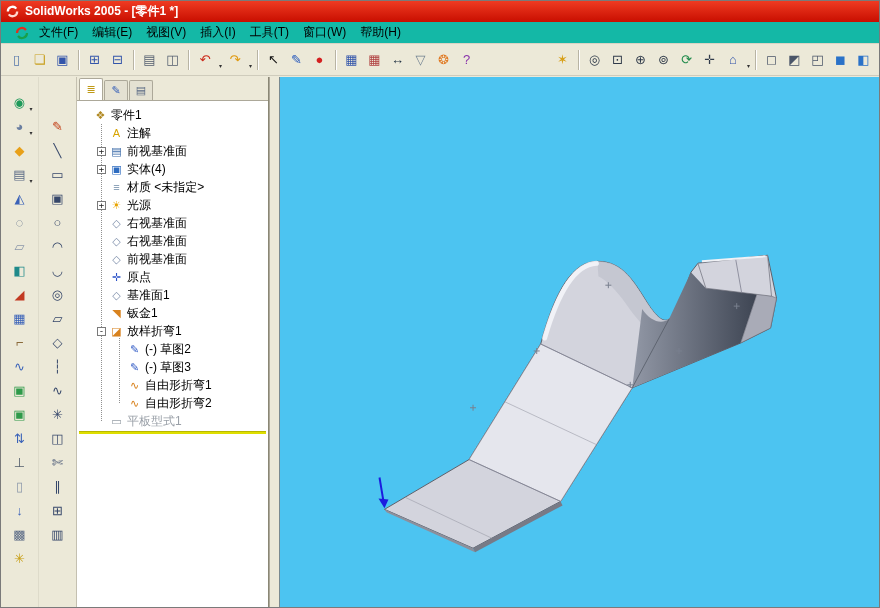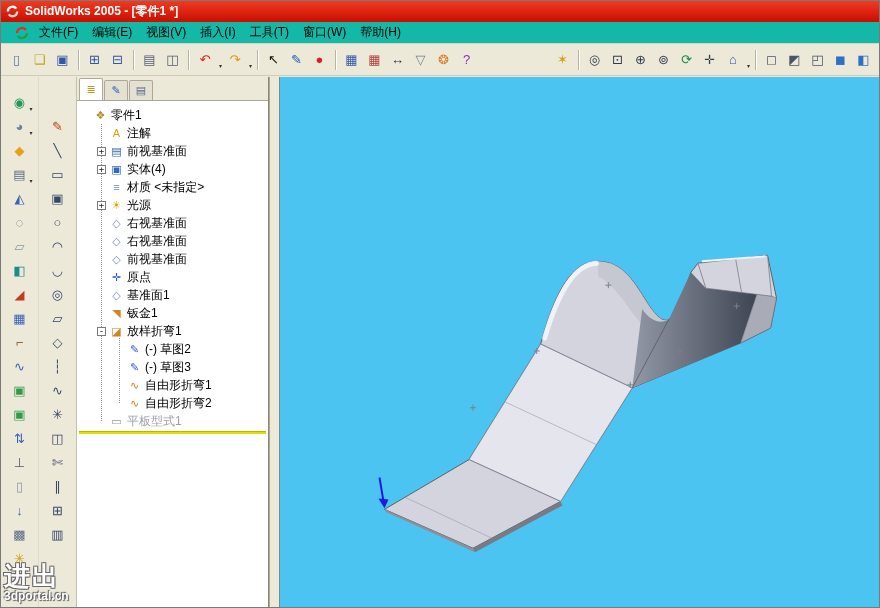--- a/index.html
+++ b/index.html
@@ -709,18 +709,14 @@
         </g>
 
         <g>
           <line x1="100" y1="402" x2="104" y2="426" stroke-width="2" stroke="#1c1cdf"></line>
           <polygon points="105,433 99,423 109,424" fill="#1c1cdf"></polygon>
         </g>
       </svg>
     </div>
   </div>
 
-  <div class="watermark">
-    <div class="wm1">进出</div>
-    <div class="wm2">3dportal.cn</div>
-  </div>
 
 </div>
 
 </body></html>

